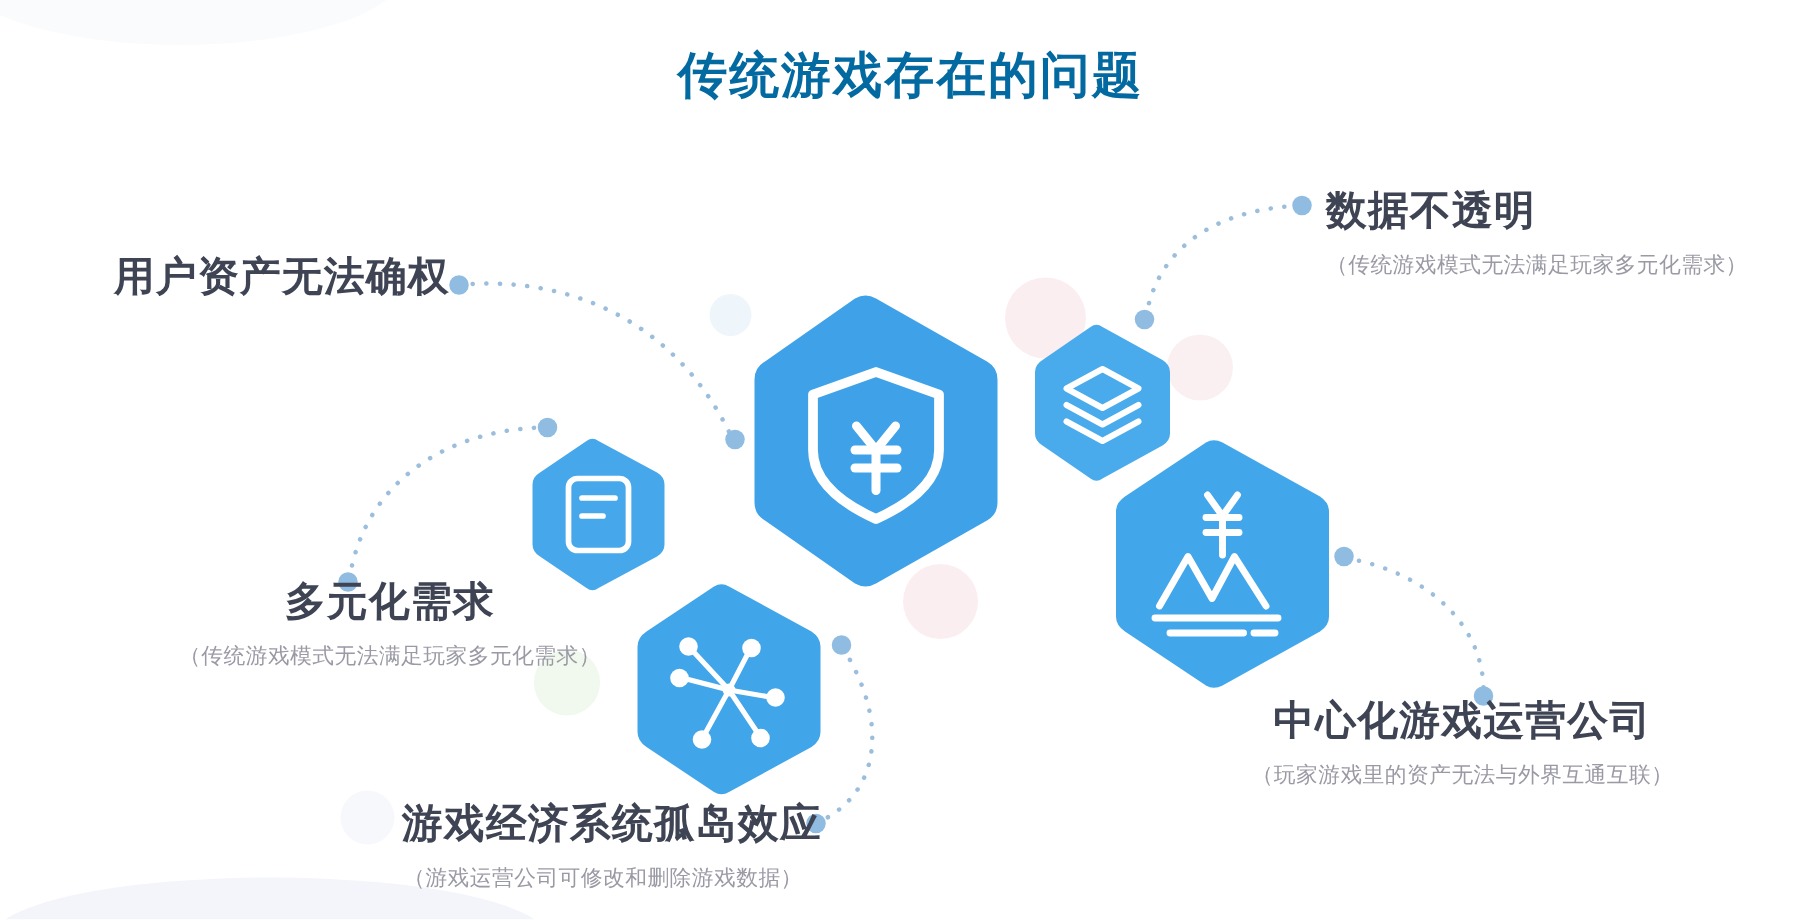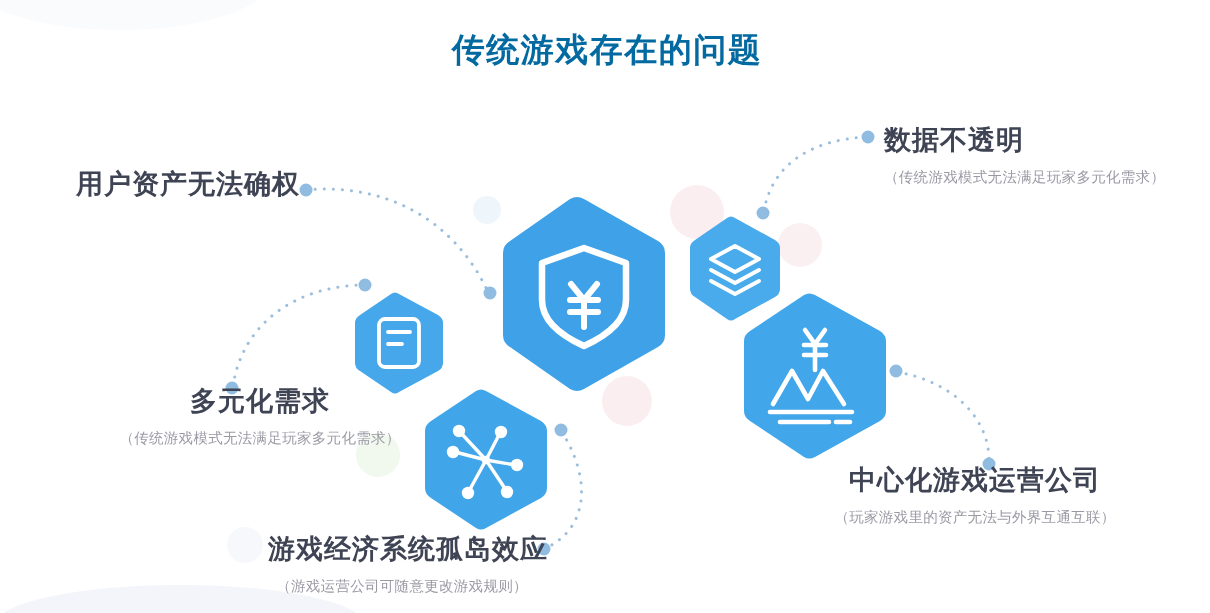--- a/index.html
+++ b/index.html
@@ -210,21 +210,21 @@
     <div class="label-sub">（传统游戏模式无法满足玩家多元化需求）</div>
   </div>
 
   <div class="label-block ta-center" style="left:82px; top:385px; width:288px;margin-left:34px;">
     <div class="label-title">多元化需求</div>
     <div class="label-sub">（传统游戏模式无法满足玩家多元化需求）</div>
   </div>
 
   <div class="label-block ta-center" style="left:268px; top:533px; width:268px;">
     <div class="label-title">游戏经济系统孤岛效应</div>
-    <div class="label-sub">（游戏运营公司可随意更改游戏规则）</div>
+    <div class="label-sub">（游戏运营公司可修改和删除游戏数据）</div>
   </div>
 
   <div class="label-block ta-center" style="left:826px; top:464px; width:298px;">
     <div class="label-title">中心化游戏运营公司</div>
     <div class="label-sub">（玩家游戏里的资产无法与外界互通互联）</div>
   </div>
 
 </div>
 
 </body></html>

